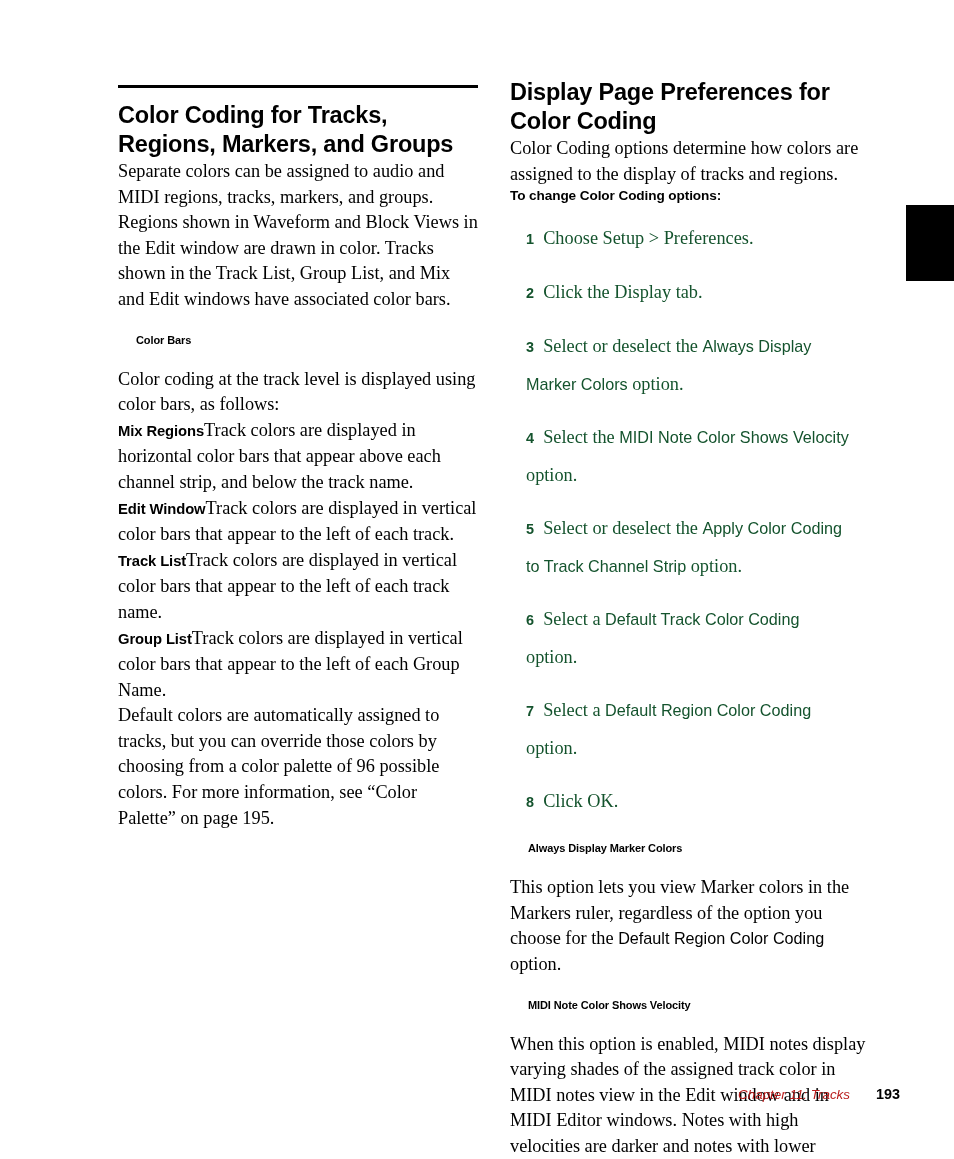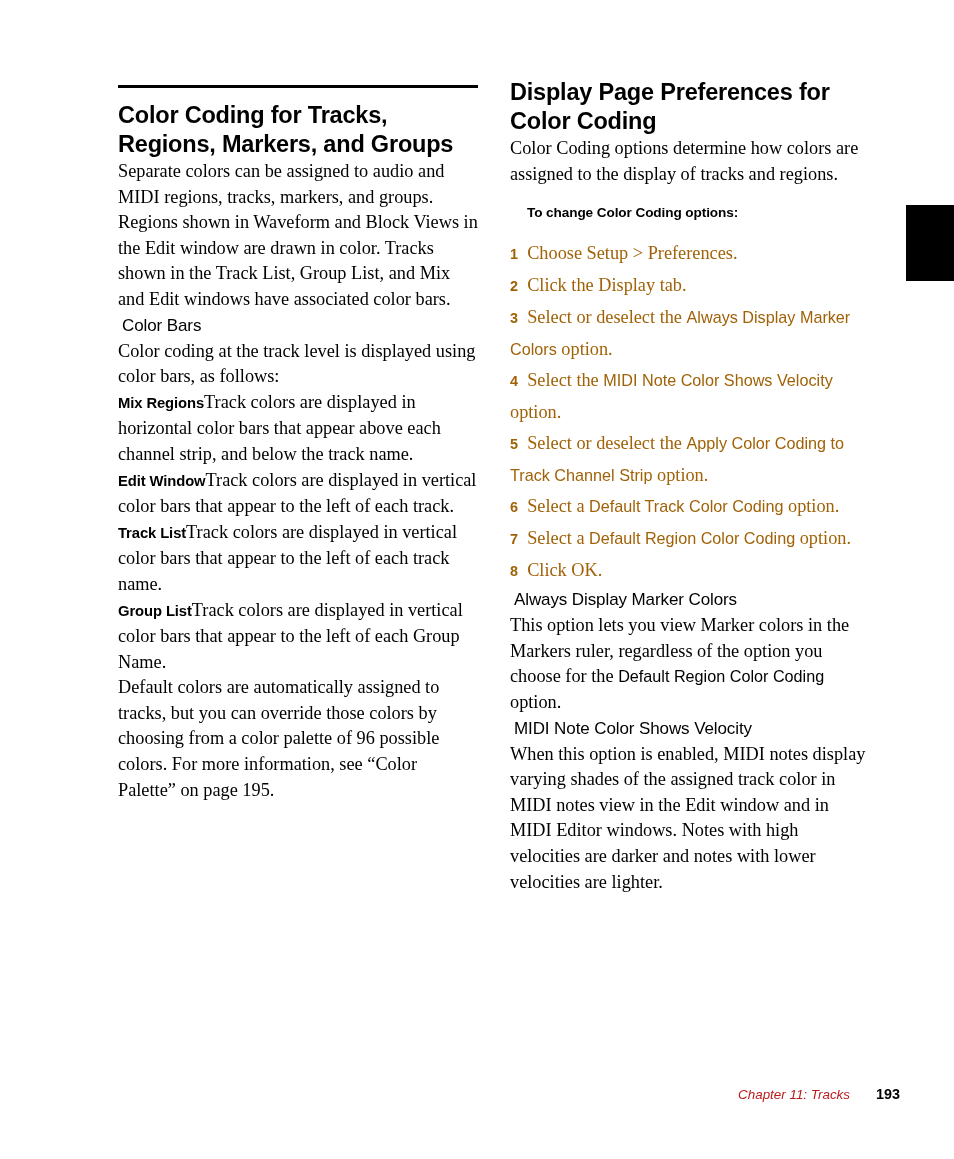--- a/index.html
+++ b/index.html
@@ -59,52 +59,52 @@
     letter-spacing: -0.2px;
     color: #000000;
     margin: 0;
     padding: 0;
   }
   h1.chapter-title { margin-top: 13px; }
   h1.section-title { margin-top: 0px; }
 
   h2.subhead {
     font-family: "Liberation Sans", sans-serif;
-    font-weight: normal;
-    font-size: 17px;
+    font-weight: bold;
+    font-size: 11px;
     line-height: 18px;
     letter-spacing: -0.1px;
     color: #000000;
-    margin: 4px;
+    margin: 18px;
   }
 
   h3.proc-head {
     font-family: "Liberation Sans", sans-serif;
     font-weight: bold;
     font-size: 13.6px;
     line-height: 17px;
     letter-spacing: -0.1px;
     color: #000000;
-    margin: 17px;
+    margin: 0;
   }
 
   p.body {
     font-family: "Liberation Serif", serif;
     font-size: 18.3px;
     line-height: 25.6px;
     color: #000000;
     margin: 0;
     text-align: left;
   }
   p.step {
     font-family: "Liberation Serif", serif;
     font-size: 18.3px;
-    line-height: 31px;
-    color: #a16207;
-    margin: 0;
+    line-height: 37px;
+    color: #14532d;
+    margin: 16px;
   }
   .runin {
     font-family: "Liberation Sans", sans-serif;
     font-weight: bold;
     font-size: 14.8px;
     letter-spacing: -0.1px;
   }
   .ui {
     font-family: "Liberation Sans", sans-serif;
     font-size: 16.2px;

